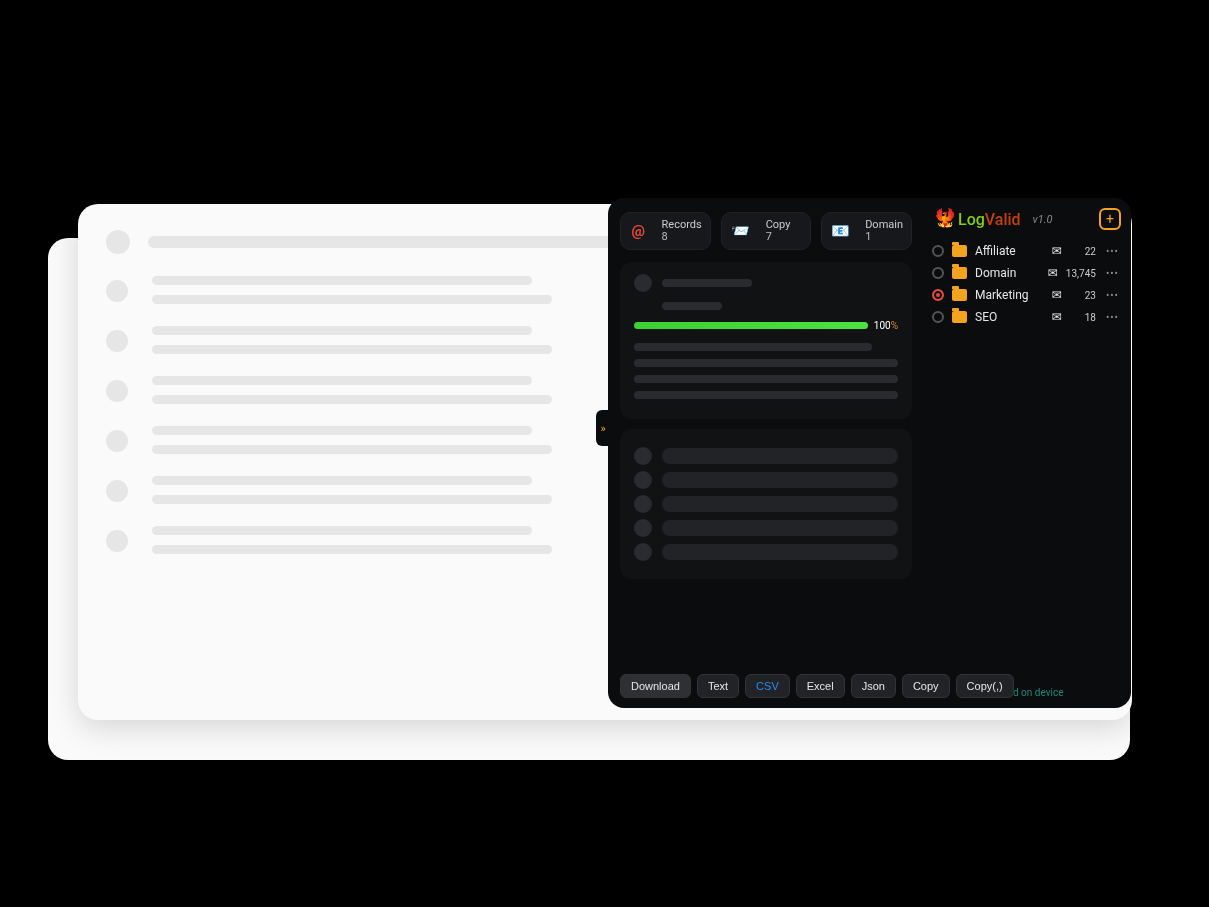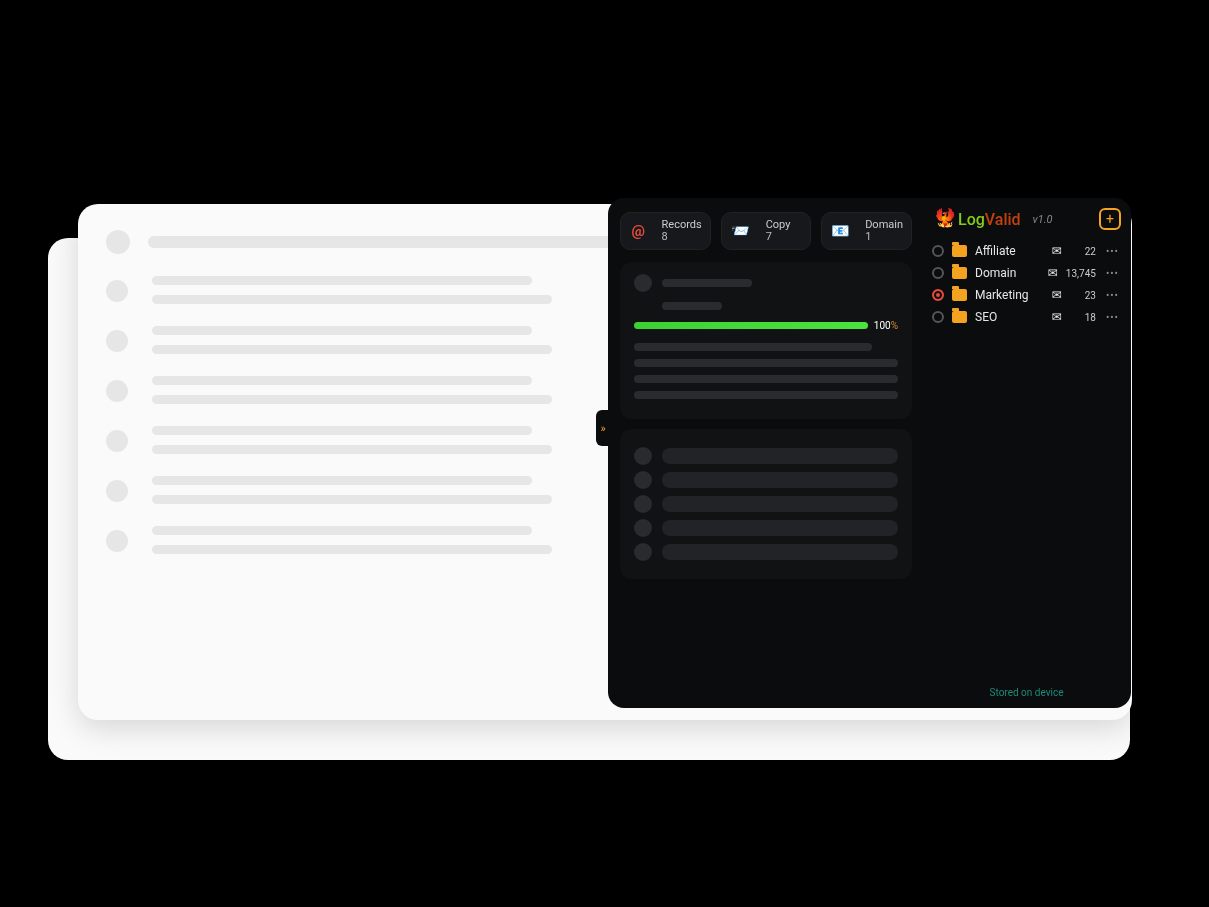--- a/index.html
+++ b/index.html
@@ -280,20 +280,29 @@
       <div class="list-row">
           <div class="pill-dot"></div>
           <div class="pill-bar"></div>
         </div>
       <div class="list-row">
           <div class="pill-dot"></div>
           <div class="pill-bar"></div>
         </div>
     </div>
 
+    <div class="export-bar">
+      <button class="btn primary">Download</button>
+      <button class="btn">Text</button>
+      <button class="btn csv">CSV</button>
+      <button class="btn">Excel</button>
+      <button class="btn">Json</button>
+      <button class="btn">Copy</button>
+      <button class="btn">Copy(,)</button>
+    </div>
   </div>
 
   <div class="panel-right">
     <div class="brand-row">
       <span class="brand-icon">🐦‍🔥</span>
       <span class="brand-name"><span class="log">Log</span><span class="valid">Valid</span></span>
       <span class="brand-ver">v1.0</span>
       <div class="add-btn">+</div>
     </div>
 

